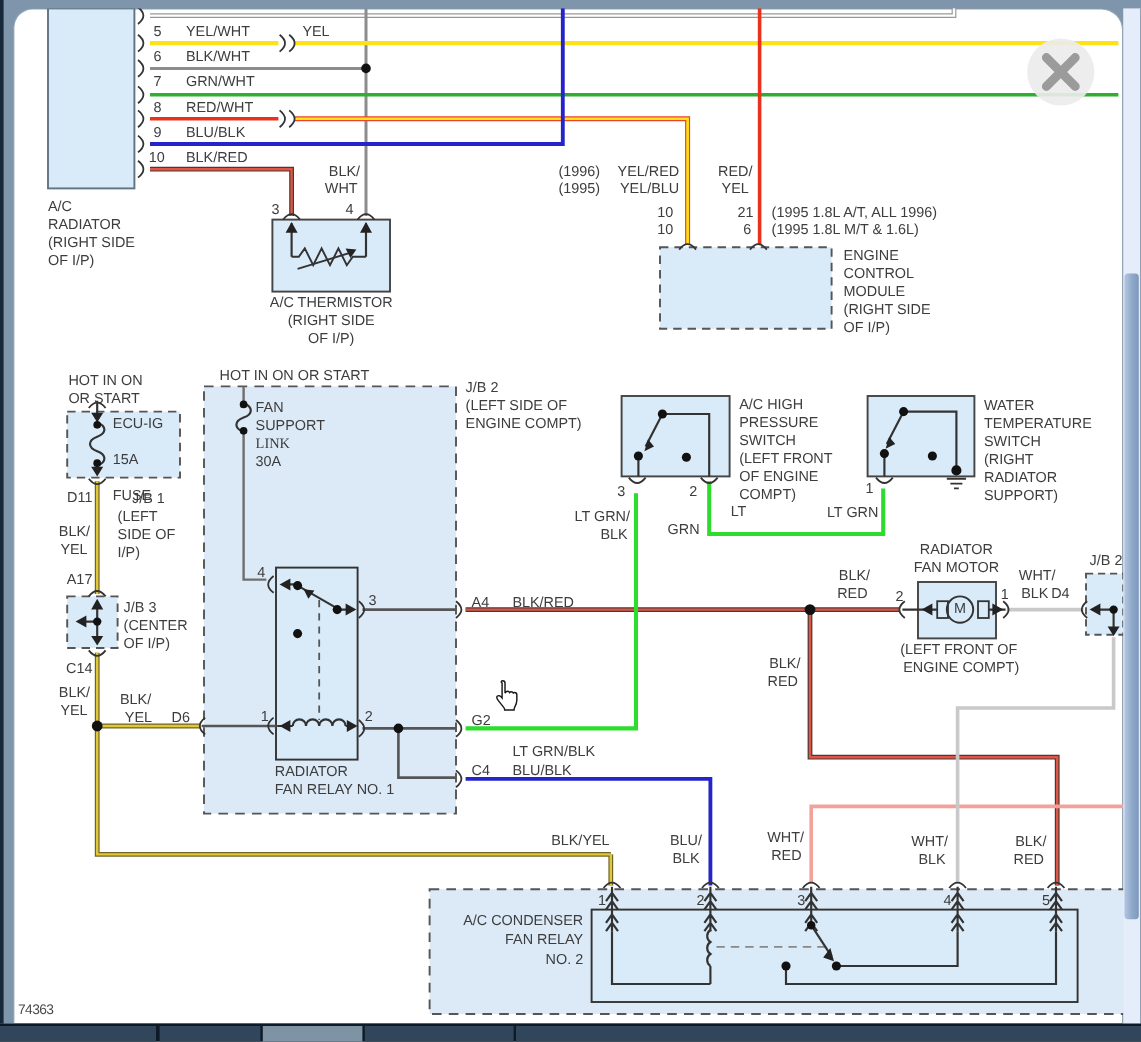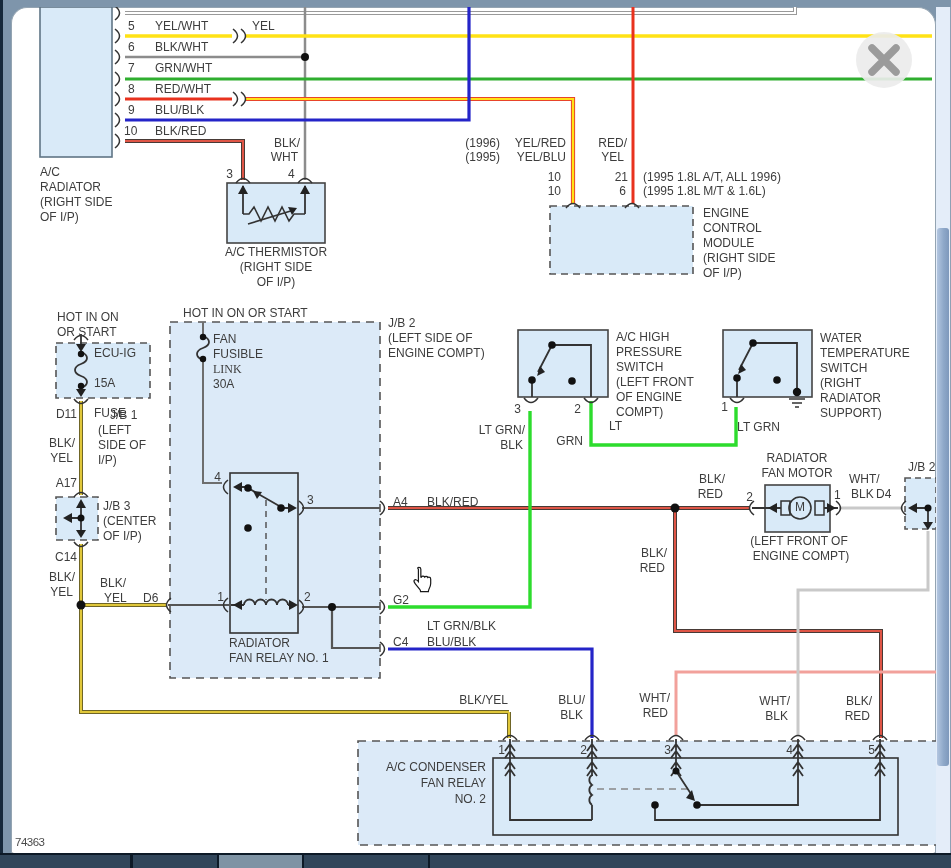--- a/index.html
+++ b/index.html
@@ -276,21 +276,21 @@
     <span class="lbl l" style="left: 103px; top: 515px;">(CENTER</span>
     <span class="lbl l" style="left: 103px; top: 530px;">OF I/P)</span>
     <span class="lbl r" style="left: 77px; top: 551px;">C14</span>
     <span class="lbl r" style="left: 75px; top: 571px;">BLK/</span>
     <span class="lbl r" style="left: 73px; top: 586px;">YEL</span>
     <span class="lbl l" style="left: 100px; top: 577px;">BLK/</span>
     <span class="lbl l" style="left: 104px; top: 592px;">YEL</span>
     <span class="lbl l" style="left: 143px; top: 592px;">D6</span>
     <span class="lbl l" style="left: 183px; top: 307px;">HOT IN ON OR START</span>
     <span class="lbl l" style="left: 213px; top: 333px;">FAN</span>
-    <span class="lbl l" style="left: 213px; top: 348px;">FUSIBLE</span>
+    <span class="lbl l" style="left: 213px; top: 348px;">SUPPORT</span>
     <span class="lbl l" style="left: 213px; top: 363px; font-family: Liberation Serif, serif;">LINK</span>
     <span class="lbl l" style="left: 213px; top: 378px;">30A</span>
     <span class="lbl l" style="left: 388px; top: 317px;">J/B 2</span>
     <span class="lbl l" style="left: 388px; top: 332px;">(LEFT SIDE OF</span>
     <span class="lbl l" style="left: 388px; top: 347px;">ENGINE COMPT)</span>
     <span class="lbl r" style="left: 221px; top: 471px;">4</span>
     <span class="lbl l" style="left: 307px; top: 494px;">3</span>
     <span class="lbl r" style="left: 224px; top: 591px;">1</span>
     <span class="lbl l" style="left: 304px; top: 591px;">2</span>
     <span class="lbl l" style="left: 229px; top: 637px;">RADIATOR</span>
@@ -313,21 +313,21 @@
     <span class="lbl r" style="left: 523px; top: 439px;">BLK</span>
     <span class="lbl r" style="left: 578px; top: 420px; margin-left: 44px;">LT</span>
     <span class="lbl r" style="left: 583px; top: 435px;">GRN</span>
     <span class="lbl l" style="left: 820px; top: 332px;">WATER</span>
     <span class="lbl l" style="left: 820px; top: 347px;">TEMPERATURE</span>
     <span class="lbl l" style="left: 820px; top: 362px;">SWITCH</span>
     <span class="lbl l" style="left: 820px; top: 377px;">(RIGHT</span>
     <span class="lbl l" style="left: 820px; top: 392px;">RADIATOR</span>
     <span class="lbl l" style="left: 820px; top: 407px;">SUPPORT)</span>
     <span class="lbl r" style="left: 728px; top: 401px;">1</span>
-    <span class="lbl r" style="left: 732px; top: 421px; margin-left: 48px;">LT GRN</span>
+    <span class="lbl r" style="left: 732px; top: 421px;">LT GRN</span>
     <span class="lbl c" style="left: 797px; top: 452px;">RADIATOR</span>
     <span class="lbl c" style="left: 797px; top: 467px;">FAN MOTOR</span>
     <span class="lbl r" style="left: 725px; top: 473px;">BLK/</span>
     <span class="lbl r" style="left: 723px; top: 488px;">RED</span>
     <span class="lbl r" style="left: 753px; top: 491px;">2</span>
     <span class="lbl l" style="left: 834px; top: 489px;">1</span>
     <span class="lbl c" style="left: 800px; top: 501px;">M</span>
     <span class="lbl l" style="left: 849px; top: 473px;">WHT/</span>
     <span class="lbl l" style="left: 851px; top: 488px;">BLK</span>
     <span class="lbl l" style="left: 876px; top: 488px;">D4</span>

